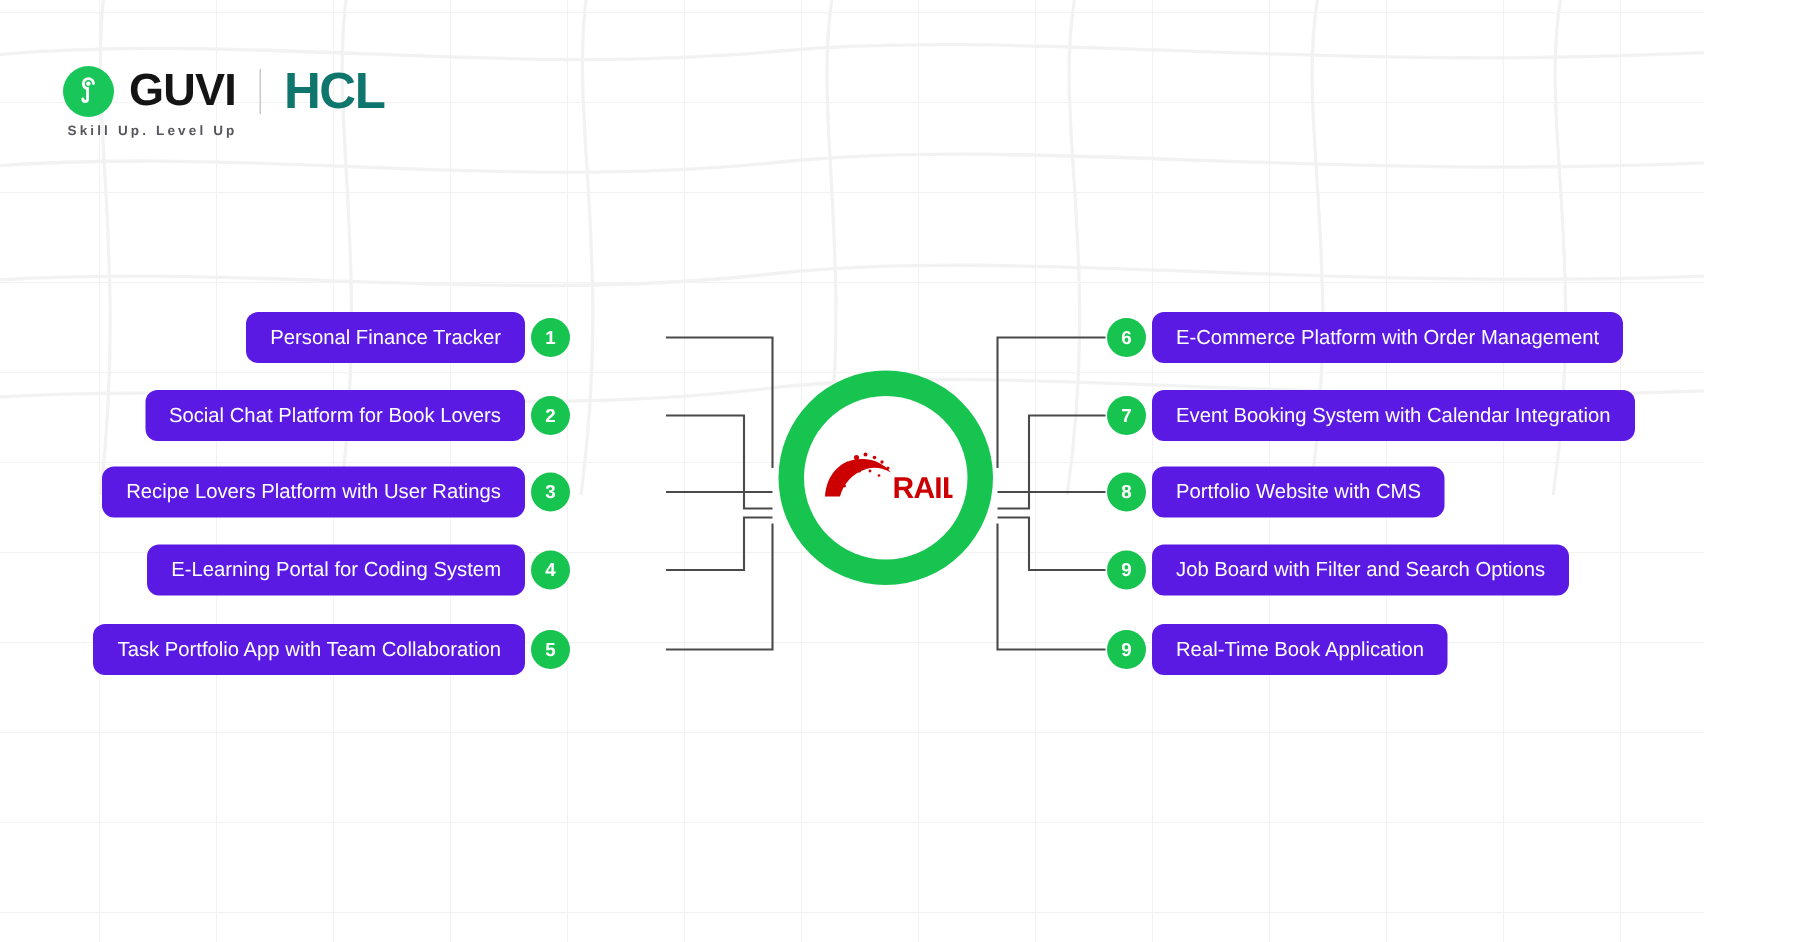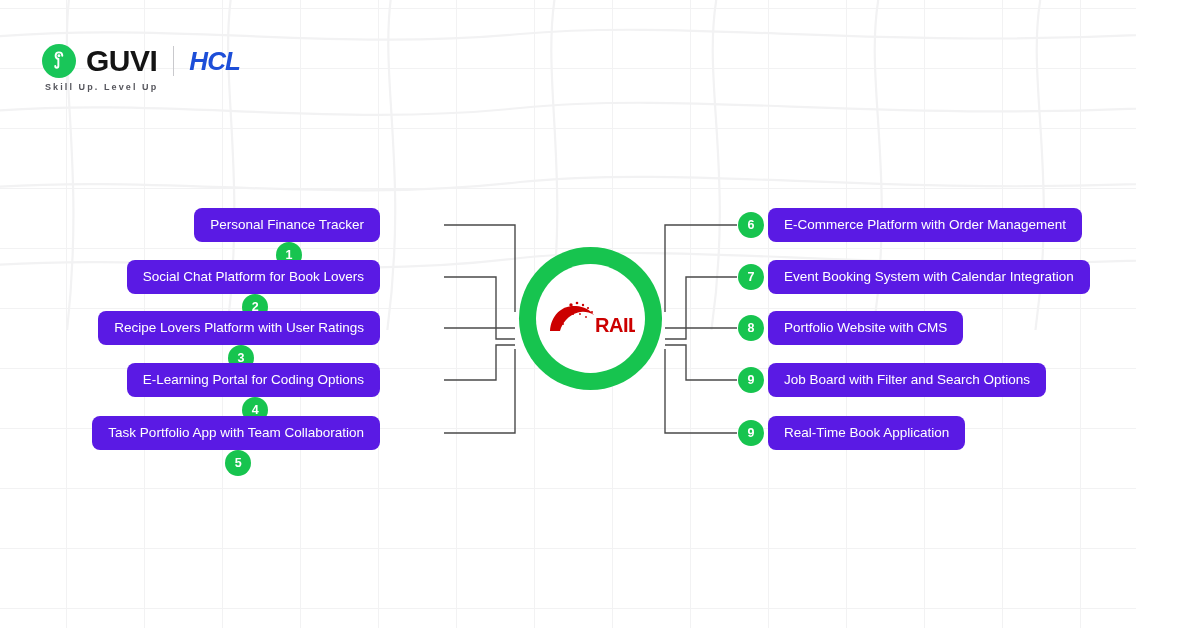--- a/index.html
+++ b/index.html
@@ -40,22 +40,22 @@
   }
   .guvi-word{
     font-size:30px; font-weight:bold; color:#141414;
     letter-spacing:-0.5px; margin-left:10px; line-height:1;
     font-family:"Liberation Sans", sans-serif;
   }
   .brand-div{
     width:1px; height:30px; background:#c9c9cd; margin:0 15px 0 16px;
   }
   .hcl-word{
-    font-size:26px; font-weight:bold; font-style:italic;
-    color:#1d4ed8; letter-spacing:-1px; line-height:1;
+    font-size:34px; font-weight:bold; 
+    color:#0f766e; letter-spacing:-1px; line-height:1;
     font-family:"Liberation Sans", sans-serif;
   }
   .tagline{
     font-size:9px; color:#55555c; letter-spacing:2.1px;
     margin-left:3px; font-weight:bold;
     font-family:"Liberation Sans", sans-serif;
   }
 
   
   .connectors{ position:absolute; left:0; top:0; width:1200px; height:628px; }
@@ -69,21 +69,21 @@
   }
   .hub-inner{
     width:109px; height:109px; border-radius:50%;
     background:#ffffff;
     display:flex; align-items:center; justify-content:center;
   }
   .rails-logo{ display:block; }
 
   
   .node{ position:absolute; display:flex; align-items:center; }
-  .node-left{ flex-direction:column; }
+  .node-left{ flex-direction:row; }
   .node-right{ flex-direction:row; }
   .pill{
     background:#5a1ae4; color:#ffffff;
     border-radius:8px; height:34px;
     display:flex; align-items:center; padding:0 16px;
     font-size:13.5px; white-space:nowrap; line-height:1;
     font-family:"Liberation Sans", sans-serif;
   }
   .badge{
     width:26px; height:26px; border-radius:50%;
@@ -186,21 +186,21 @@
     <span class="pill">Social Chat Platform for Book Lovers</span>
     <span class="badge">2</span>
   </div>
 
   <div class="node node-left" style="top:311px; right:756px;">
     <span class="pill">Recipe Lovers Platform with User Ratings</span>
     <span class="badge">3</span>
   </div>
 
   <div class="node node-left" style="top:363px; right:756px;">
-    <span class="pill">E-Learning Portal for Coding Options</span>
+    <span class="pill">E-Learning Portal for Coding System</span>
     <span class="badge">4</span>
   </div>
 
   <div class="node node-left" style="top:416px; right:756px;">
     <span class="pill">Task Portfolio App with Team Collaboration</span>
     <span class="badge">5</span>
   </div>
 
   <div class="node node-right" style="top:208px; left:738px;">
     <span class="badge">6</span>

